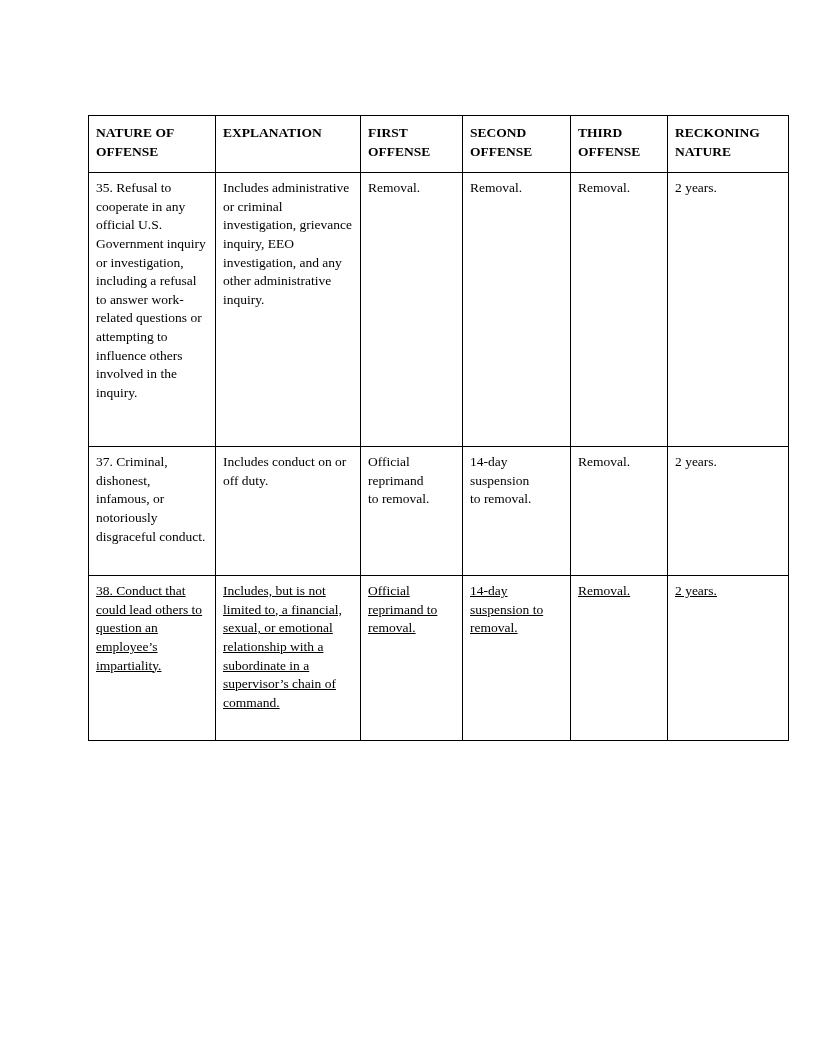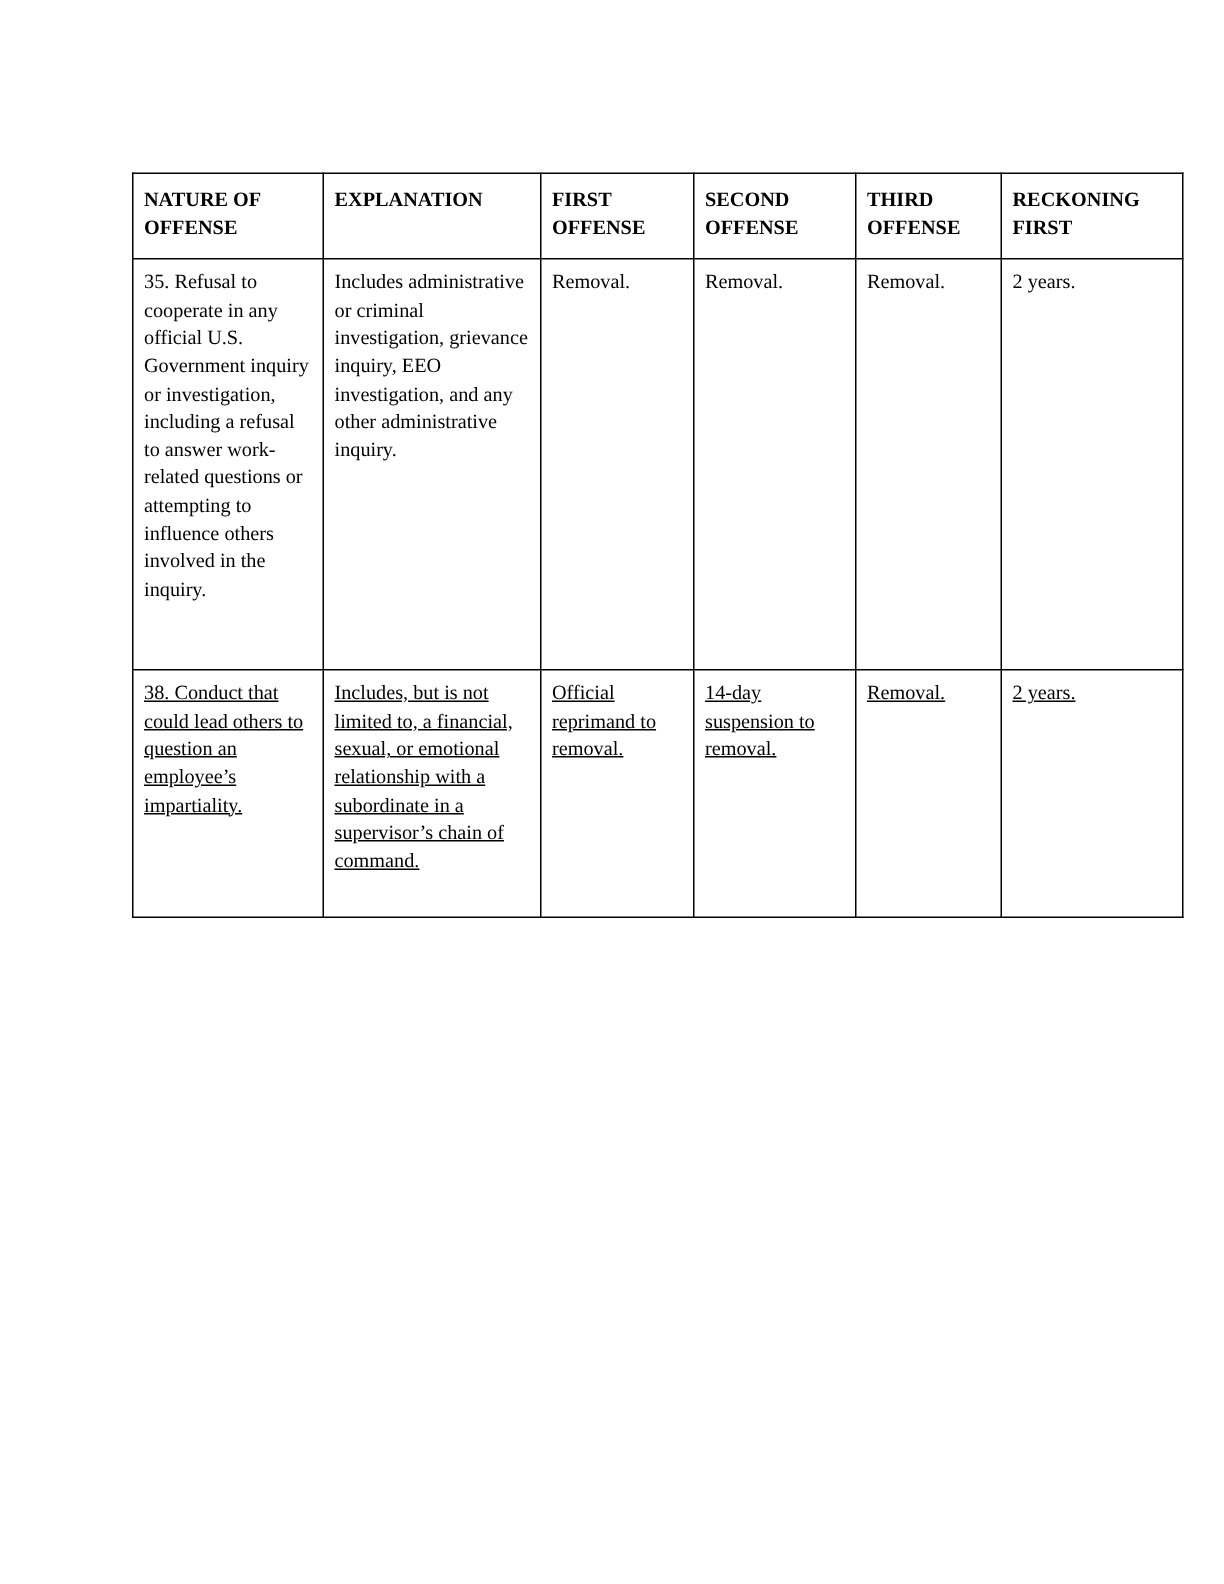--- a/index.html
+++ b/index.html
@@ -97,29 +97,39 @@
           <col class="c4">
           <col class="c5">
       </colgroup>
       <thead>
         <tr class="header-row">
           <th>NATURE OF OFFENSE</th>
           <th>EXPLANATION</th>
           <th>FIRST OFFENSE</th>
           <th>SECOND OFFENSE</th>
           <th>THIRD OFFENSE</th>
-          <th>RECKONING FIRST</th>
+          <th>RECKONING NATURE</th>
         </tr>
       </thead>
       <tbody>
         <tr class="row-35">
           <td>35. Refusal to cooperate in any official U.S. Government inquiry or investigation, including a refusal to answer work-related questions or attempting to influence others involved in the inquiry.</td>
           <td>Includes administrative or criminal investigation, grievance inquiry, EEO investigation, and any other administrative inquiry.</td>
           <td>Removal.</td>
           <td>Removal.</td>
+          <td>Removal.</td>
+          <td>2 years.</td>
+        </tr>
+        <tr class="row-37">
+          <td>37. Criminal, dishonest, infamous, or notoriously disgraceful conduct.</td>
+          <td>Includes conduct on or off duty.</td>
+          <td>Official reprimand
+to removal.</td>
+          <td>14-day suspension
+to removal.</td>
           <td>Removal.</td>
           <td>2 years.</td>
         </tr>
         <tr class="row-38">
           <td>38. Conduct that could lead others to question an employee’s impartiality.</td>
           <td>Includes, but is not limited to, a financial, sexual, or emotional relationship with a subordinate in a supervisor’s chain of command.</td>
           <td>Official reprimand to removal.</td>
           <td>14-day suspension to removal.</td>
           <td>Removal.</td>
           <td>2 years.</td>

